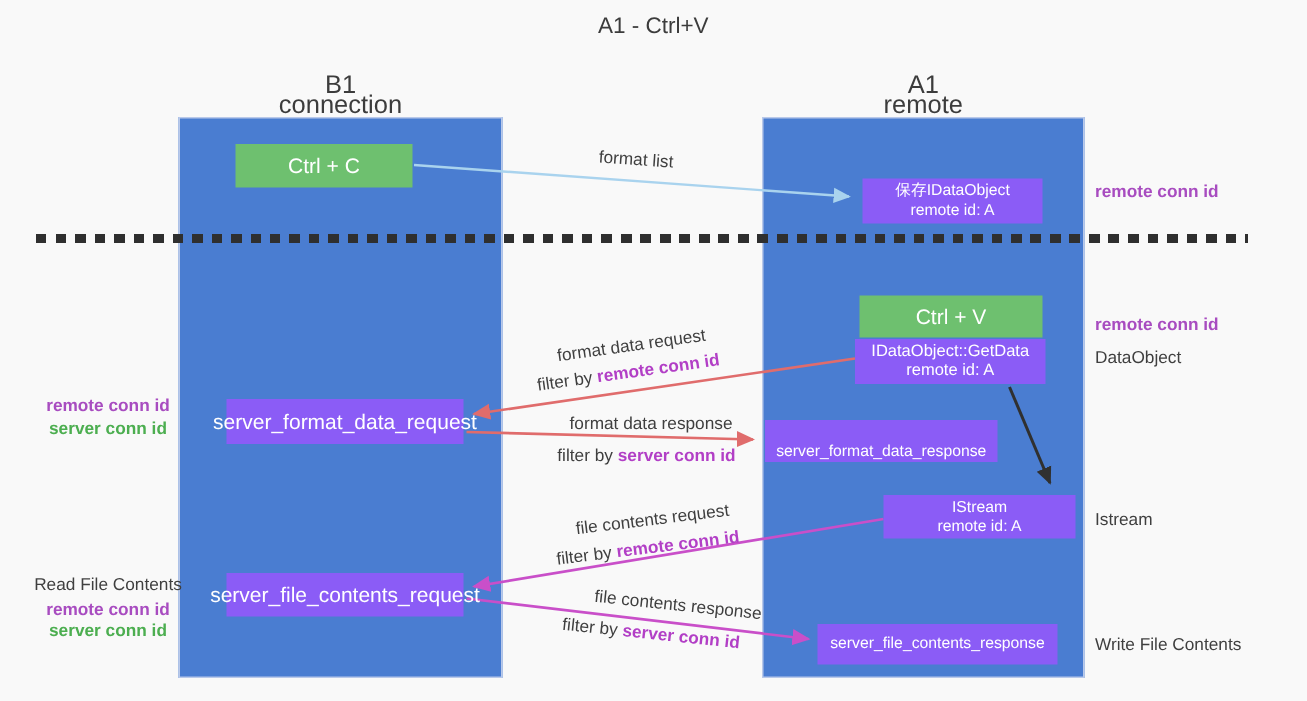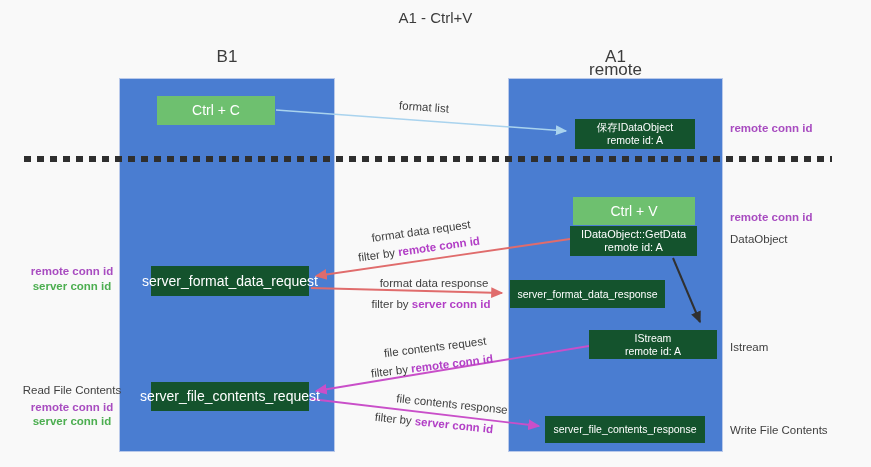--- a/index.html
+++ b/index.html
@@ -8,21 +8,21 @@
   .lane-header{position:absolute;top:50px;text-align:center;font-size:17px;line-height:13px;color:#3c3c3c;}
   .lane-header.left{left:119px;width:216px;}
   .lane-header.right{left:508px;width:215px;}
   .lane{position:absolute;top:78px;height:372px;background:#4a7dd1;border:1px solid #b9c9ea;}
   .lane.left{left:119px;width:214px;}
   .lane.right{left:508px;width:213px;}
   .divider{position:absolute;left:24px;top:156px;width:808px;height:6px;
     background:repeating-linear-gradient(90deg,#2f2f2f 0 7px,transparent 7px 13px);}
   .node{position:absolute;display:flex;flex-direction:column;align-items:center;justify-content:center;
     color:#ffffff;font-size:14px;line-height:13px;text-align:center;box-sizing:border-box;}
-  .node.orange{background:#14532d;}
+  .node.orange{background:#8b5cf6;}
   .node.green{background:#6ec06f;}
   .lbl{position:absolute;font-size:11.5px;color:#3f3f3f;white-space:nowrap;}
   .lbl.centered{transform:translate(-50%,-50%);}
   .lbl.rot-neg{transform:translate(-50%,-50%) rotate(-8deg);}
   .lbl.rot-neg7{transform:translate(-50%,-50%) rotate(-7deg);}
   .lbl.rot-pos{transform:translate(-50%,-50%) rotate(6deg);}
   .lbl.rot-pos4{transform:translate(-50%,-50%) rotate(4deg);}
   .purple{color:#a84cc0;font-weight:bold;}
   .greenlbl{color:#4cae50;font-weight:bold;}
   .darklbl{color:#3f3f3f;font-weight:normal;}
@@ -34,20 +34,21 @@
 <body>
 
 <div class="canvas">
 
   <div class="title">
     <div>A1 - Ctrl+V</div>
   </div>
 
   <div class="lane-header left">
     <div>B1</div>
+    <div>connection</div>
   </div>
   <div class="lane-header right">
     <div>A1</div>
     <div>remote</div>
   </div>
 
   <div class="lane left"></div>
   <div class="lane right"></div>
 
   <div class="divider"></div>
@@ -91,21 +92,21 @@
 
   <div class="node orange" style="left:570px;top:226px;width:127px;height:30px;font-size:11px;">
     <div>IDataObject::GetData</div>
     <div>remote id: A</div>
   </div>
 
   <div class="node orange" style="left:151px;top:266px;width:158px;height:30px;">
     <div>server_format_data_request</div>
   </div>
 
-  <div class="node orange" style="left:510px;top:280px;width:155px;height:28px;font-size:10.5px;">
+  <div class="node orange" style="left:510px;top:280px;width:155px;height:28px;font-size:10.5px;justify-content:flex-end;">
     <div>server_format_data_response</div>
   </div>
 
   <div class="node orange" style="left:589px;top:330px;width:128px;height:29px;font-size:10.5px;">
     <div>IStream</div>
     <div>remote id: A</div>
   </div>
 
   <div class="node orange" style="left:151px;top:382px;width:158px;height:29px;text-align:right;">
     <div>server_file_contents_request</div>

